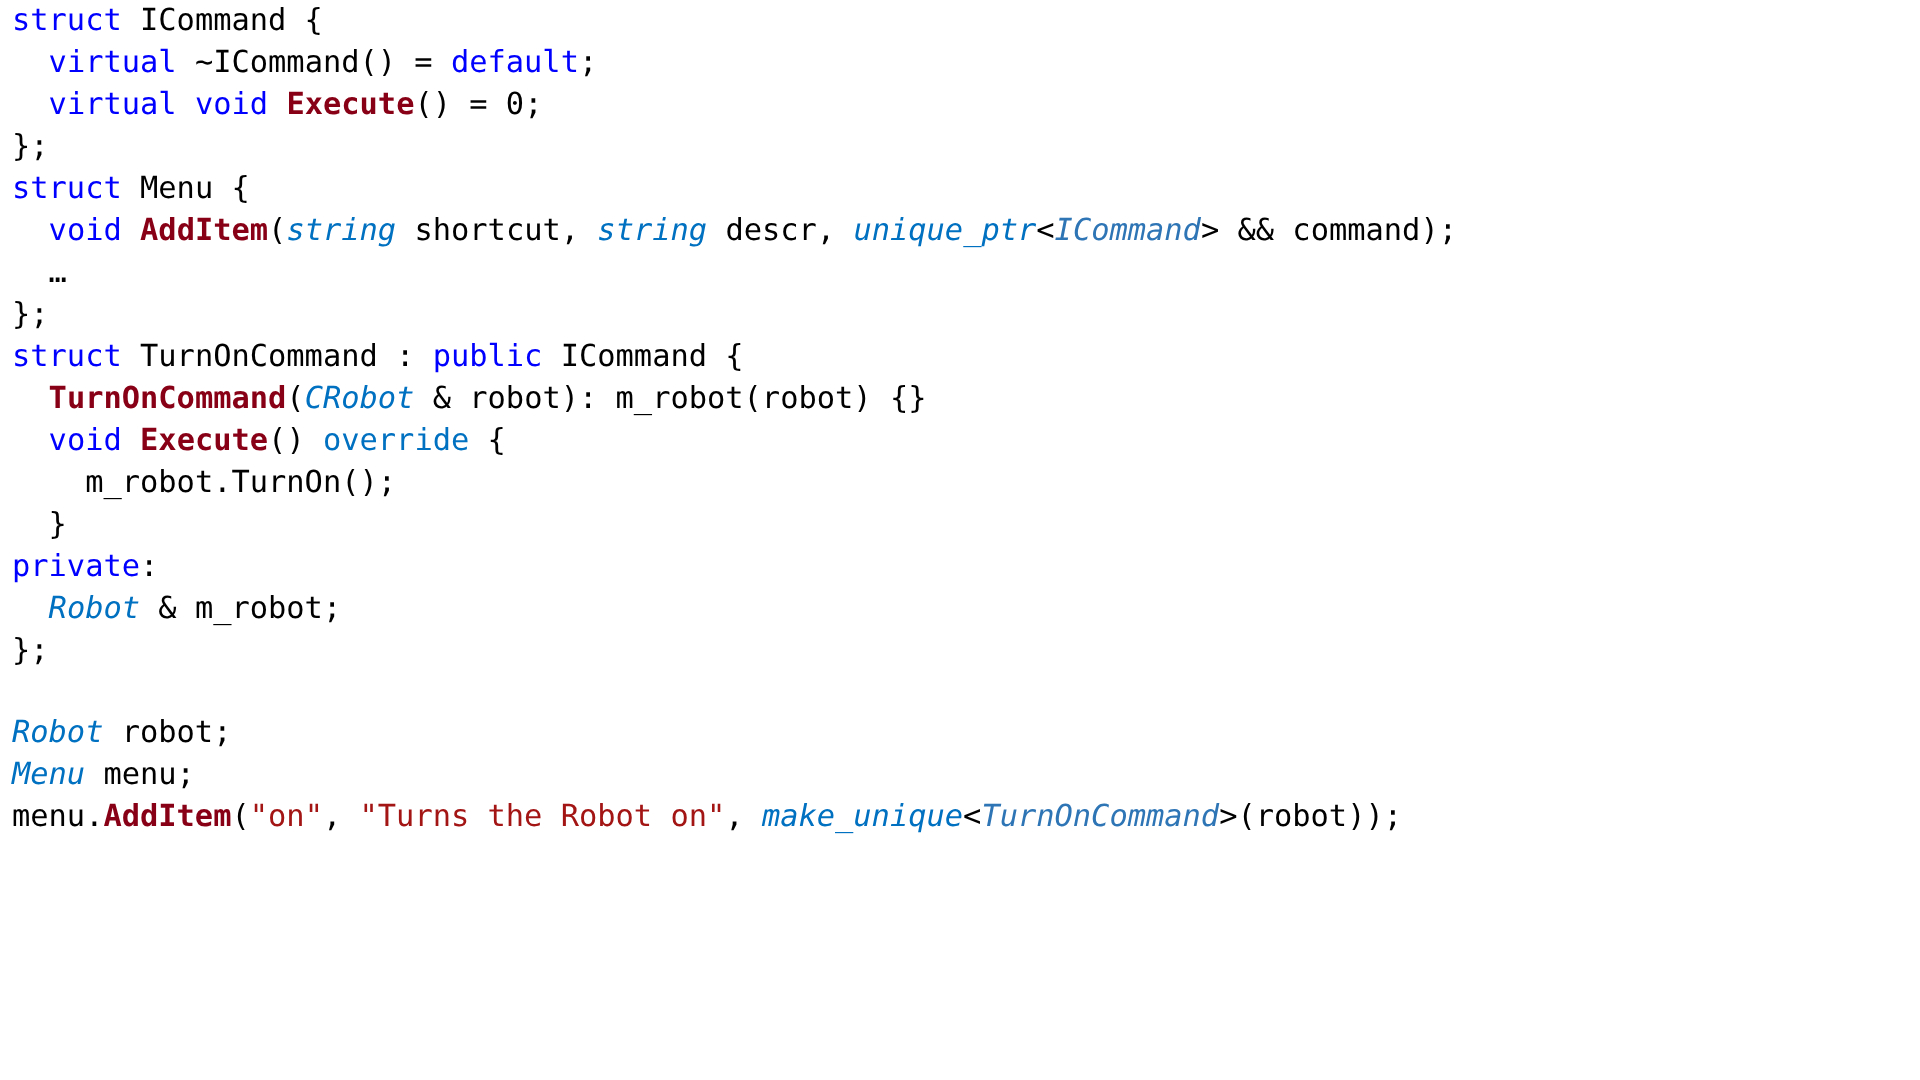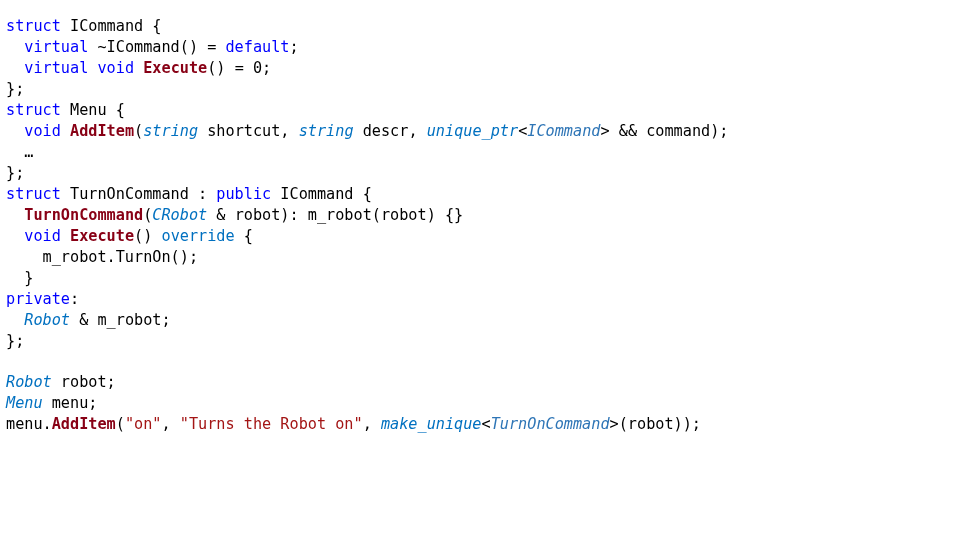--- a/index.html
+++ b/index.html
@@ -5,21 +5,21 @@
   html, body {
     margin: 0;
     padding: 0;
     width: 960px;
     height: 540px;
     background: #ffffff;
     overflow: hidden;
   }
   pre.code {
     margin: 0;
-    padding: 16px 6px;
+    padding: 0 6px;
     font-family: "Consolas", "DejaVu Sans Mono", "Lucida Console", monospace;
     font-size: 15.2px;
     line-height: 1.38;
     white-space: pre;
     color: #000000;
   }
   .kw   { color: #0000ff; }   
   .type { color: #0070c0; font-style: italic; } 
   .ov   { color: #0070c0; }   
   .fn   { color: #880015; font-weight: bold; } 

